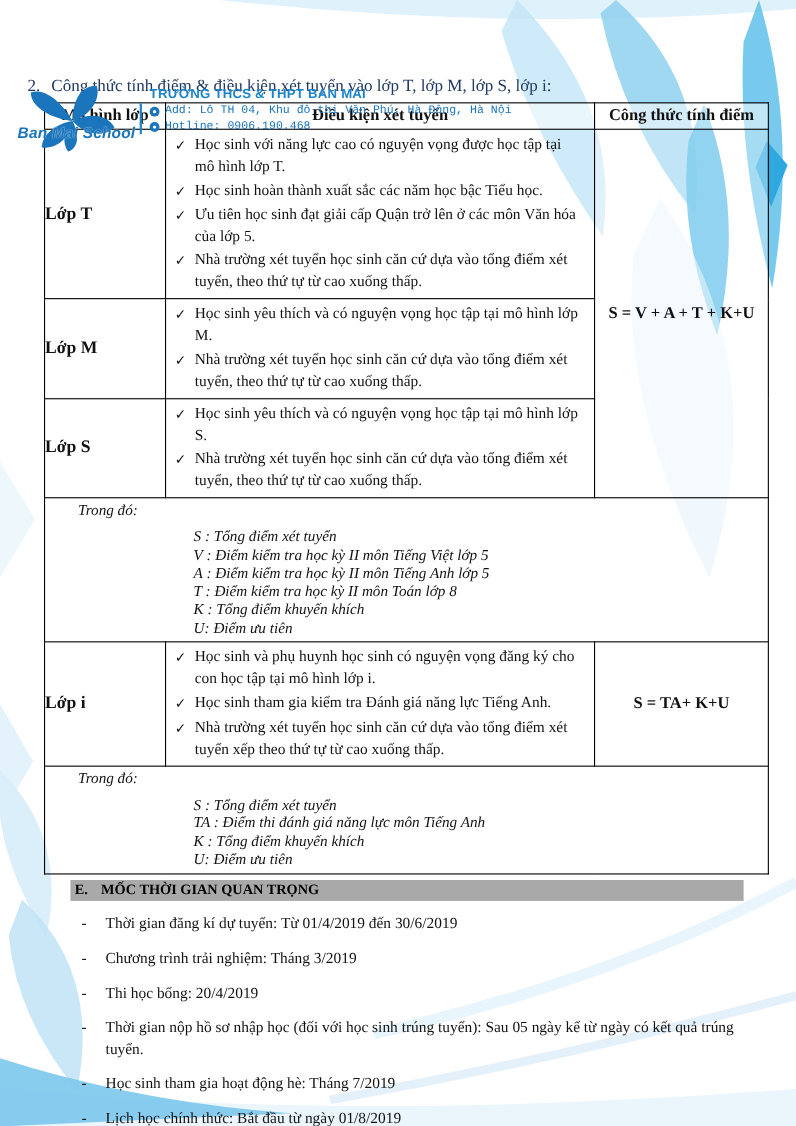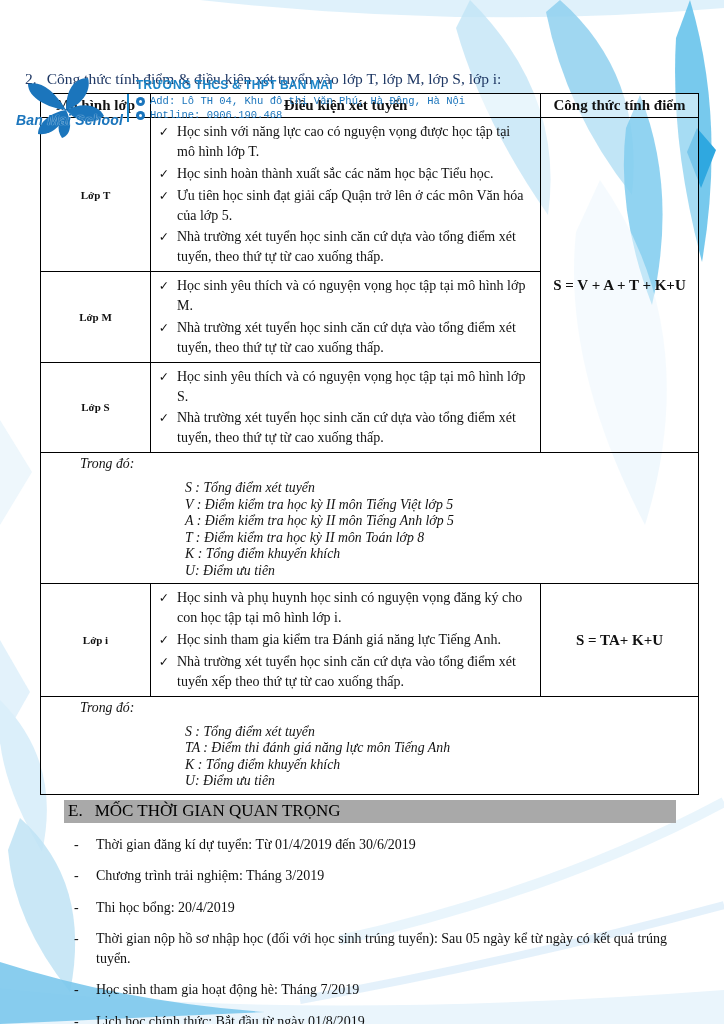--- a/index.html
+++ b/index.html
@@ -22,34 +22,34 @@
 
   
   .h2 { margin:70px 0 5px 25px; font-size:15.5px; font-weight:normal; color:#1f3864; }
   .h2 .num { margin-right:10px; }
 
   
   table.main { margin-left:40px; width:658px; border-collapse:collapse; table-layout:fixed; background:transparent; }
   table.main th, table.main td { border:1.5px solid #000; vertical-align:middle; }
   col.c1 { width:110px; } col.c2 { width:390px; } col.c3 { width:158px; }
   th.head { font-size:15px; font-weight:bold; text-align:center; padding:3px 2px; background:rgba(255,255,255,.55); }
-  td.classlbl { text-align:center; font-weight:bold; font-size:11px; }
+  td.classlbl { font-weight:bold; font-size:16px; }
   td.conds { vertical-align:top; padding:3px 4px 3px 0; }
   .cond-item { display:flex; align-items:flex-start; line-height:1.42; font-size:14px; padding:1px 0; }
   .check { flex:0 0 26px; text-align:center; font-size:12.5px; padding-top:2px; }
   .cond-text { flex:1; padding-right:6px; }
   td.formula { text-align:center; font-weight:bold; font-size:15px; background:rgba(255,255,255,.35); }
-  td.noterow { padding:3px 6px 4px 9px; }
+  td.noterow { padding:3px 6px 4px 0; }
   .note { display:flex; font-style:italic; font-size:13.8px; }
   .note-label { flex:0 0 135px; padding-left:30px; line-height:1.2; }
   .note-lines { flex:1;margin-top:24px; }
   .note-line { line-height:1.2; }
 
   
-  .bar { margin:5px 48px 0 64px; background:#a9a9a9; padding:1px 18px 2px 4px; font-weight:normal; font-size:17px; color:#000; }
+  .bar { margin:5px 48px 0 64px; background:#a9a9a9; padding:1px 18px 2px 4px; font-weight:bold; font-size:13px; color:#000; }
   .bar .num { margin-right:12px; }
   .timeline { margin:12px 40px 0 74px; }
   .tl-item { display:flex; font-size:14px; line-height:1.45; margin-bottom:11px; }
   .dash { flex:0 0 22px; }
   .tl-text { flex:1; }
 
   
   .footer { margin:2px 0 0 365px; width:350px; text-align:center; font-weight:bold; font-size:14.5px; line-height:1.5; }
 </style>
 </head>

